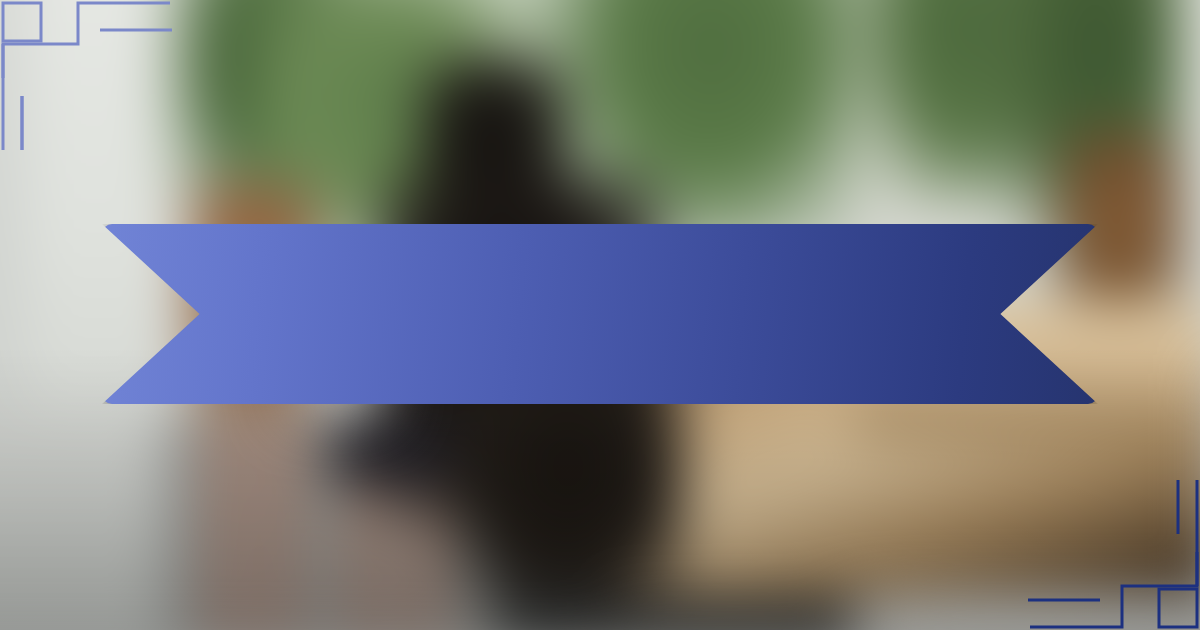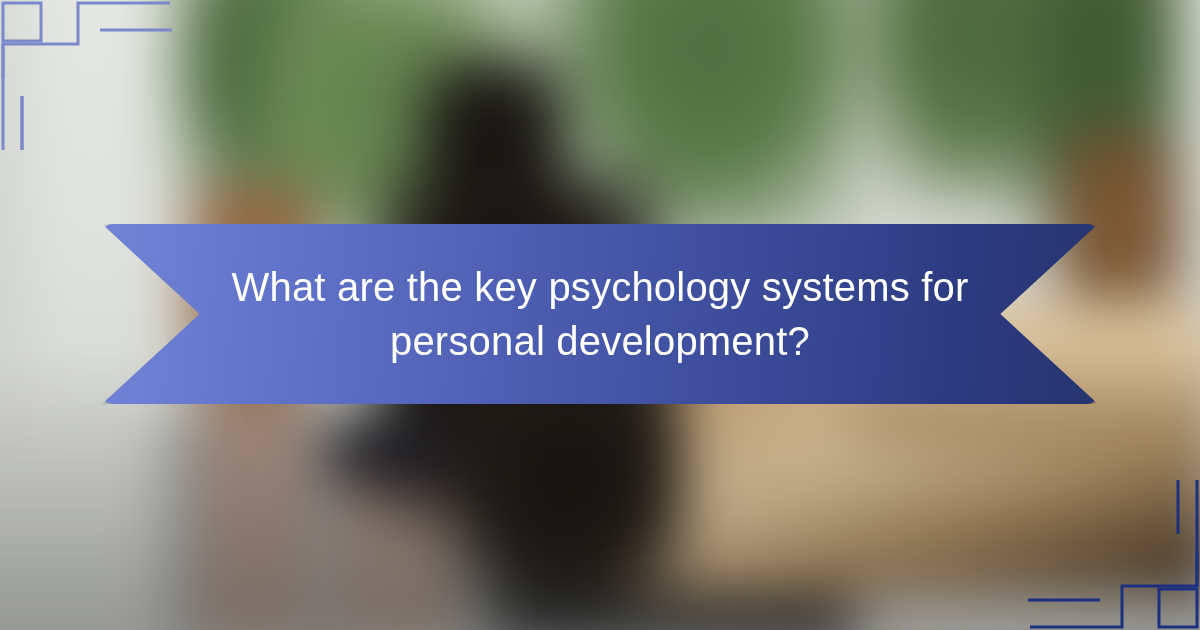--- a/index.html
+++ b/index.html
@@ -240,16 +240,15 @@
         <path d="M3 78 V44 H78 V3 H170" stroke="#1c3080" stroke-width="3" fill="none"></path>
         <line x1="22" y1="96" x2="22" y2="150" stroke="#1c3080" stroke-width="3"></line>
         <line x1="100" y1="30" x2="172" y2="30" stroke="#1c3080" stroke-width="3"></line>
         <line x1="3" y1="44" x2="3" y2="150" stroke="#1c3080" stroke-width="3"></line>
       </g>
     </svg>
   </div>
 
   <div class="banner">
     <div class="banner-shape"></div>
-    <div class="banner-text">What are the key psychology systems for personal development?</div>
   </div>
 
 </div>
 
 </body></html>

